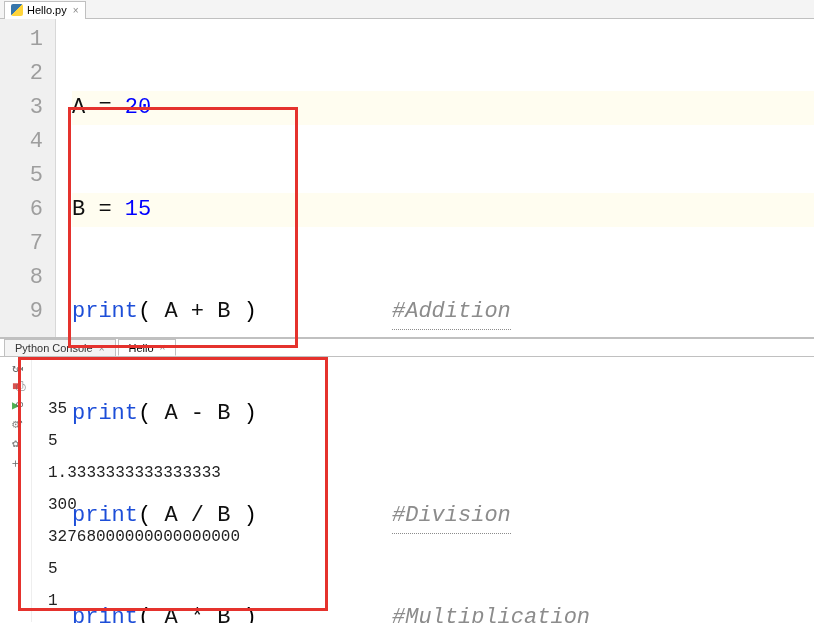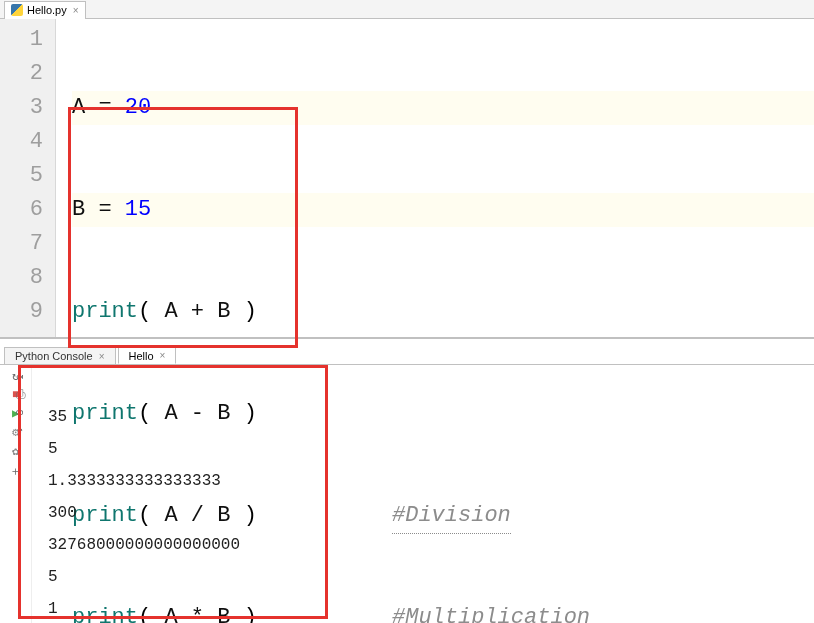--- a/index.html
+++ b/index.html
@@ -9,34 +9,34 @@
   .editor-tabs { height:19px; border-bottom:1px solid #c0c0c0; background:#f4f4f4; font-family:Arial,Helvetica,sans-serif; font-size:11px; display:flex; align-items:center; padding-left:4px; }
   .editor-tab { display:inline-flex; align-items:center; height:18px; padding:0 6px; border:1px solid #c0c0c0; border-bottom:none; background:#fff; margin-top:1px; }
   .editor-tab .py-ico { width:12px; height:12px; margin-right:4px; display:inline-block; background:linear-gradient(135deg,#3776ab 50%,#ffd43b 50%); border-radius:2px; }
   .editor-tab .close-x { margin-left:6px; color:#888; font-size:10px; }
 
   .editor { position:relative; height:318px; background:#fff; display:flex; }
   .gutter { width:56px; background:#f0f0f0; border-right:1px solid #d8d8d8; text-align:right; padding-right:12px; padding-top:4px; color:#9e9e9e; font-size:22px; line-height:34px; }
   .code { position:relative; flex:1; padding-top:4px; padding-left:16px; font-size:22px; line-height:34px; white-space:pre; }
   .line { height:34px; display:flex; align-items:center; }
   .hl { background:#fffdf0; width:100%; }
-  .kw   { color:#0f766e; }
+  .kw   { color:#1d4ed8; }
   .name { color:#101010; }
   .op   { color:#101010; }
   .num  { color:#0000ff; }
   .cmt  { color:#8c8c8c; font-style:italic; }
   .underline { border-bottom:1px dotted #8c8c8c; }
   .cmt-col { position:absolute; left:336px; }
 
   .red-box-top { position:absolute; left:68px; top:88px; width:230px; height:241px; border:3px solid #e5322d; pointer-events:none; }
 
   .splitter { height:2px; background:#c0c0c0; }
 
   
-  .console-tabs { height:26px; border-bottom:1px solid #c0c0c0; background:#fff; font-family:Arial,Helvetica,sans-serif; font-size:11px; display:flex; align-items:flex-end; padding-left:4px; gap:2px;}
+  .console-tabs { height:18px; border-bottom:1px solid #c0c0c0; background:#fff; font-family:Arial,Helvetica,sans-serif; font-size:11px; display:flex; align-items:flex-end; padding-left:4px; gap:2px;}
   .console-tab { display:inline-flex; align-items:center; height:17px; padding:0 10px; border:1px solid #c0c0c0; border-bottom:none; background:#f4f4f4; color:#333;}
   .console-tab.active { background:#fff; border-bottom:1px solid #fff; color:#000; }
   .console-tab .close-x { margin-left:6px; color:#888; font-size:10px;}
 
   .console { position:relative; height:265px; display:flex; }
   .tool-col { width:32px; background:#fff; border-right:1px solid #eee; display:flex; flex-direction:column; align-items:center; padding-top:4px; gap:4px; font-size:12px; color:#666;}
   .tool-col span { cursor:pointer; }
   .tool-col .col2 { position:absolute; left:16px; top:4px; display:flex; flex-direction:column; gap:4px;}
   .sub-gutter { width:14px; }
   .out { flex:1; padding-top:4px; padding-left:2px; font-size:16px; line-height:32px; white-space:pre; color:#222; }
@@ -65,21 +65,21 @@
     <div>4</div>
     <div>5</div>
     <div>6</div>
     <div>7</div>
     <div>8</div>
     <div>9</div>
   </div>
   <div class="code">
     <div class="line hl"><span class="name">A</span><span> </span><span class="op">=</span><span> </span><span class="num">20</span></div>
     <div class="line hl"><span class="name">B</span><span> </span><span class="op">=</span><span> </span><span class="num">15</span></div>
-    <div class="line"><span class="kw">print</span><span>( </span><span class="name">A</span><span class="op"> + </span><span class="name">B</span><span> )</span></div>
+    <div class="line"><span class="kw">print</span><span>( </span><span class="name">A</span><span class="op"> + </span><span class="name">B</span><span> )</span><span class="cmt cmt-col underline">#Addition</span></div>
     <div class="line"><span class="kw">print</span><span>( </span><span class="name">A</span><span class="op"> - </span><span class="name">B</span><span> )</span></div>
     <div class="line"><span class="kw">print</span><span>( </span><span class="name">A</span><span class="op"> / </span><span class="name">B</span><span> )</span><span class="cmt cmt-col underline">#Division</span></div>
     <div class="line"><span class="kw">print</span><span>( </span><span class="name">A</span><span class="op"> * </span><span class="name">B</span><span> )</span><span class="cmt cmt-col underline">#Multiplication</span></div>
     
     
     
   </div>
   <div class="red-box-top"></div>
 </div>
 

